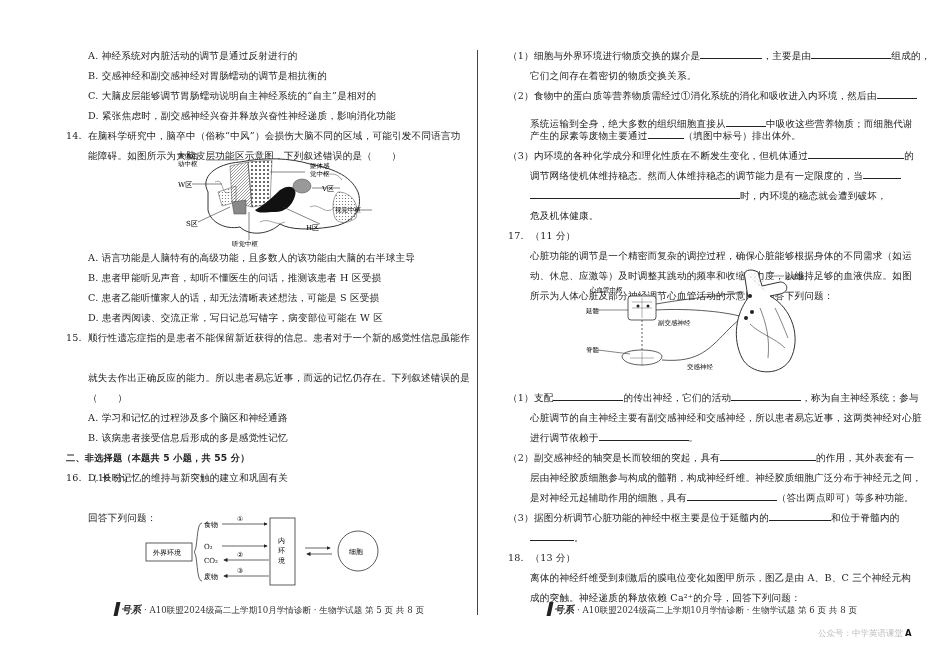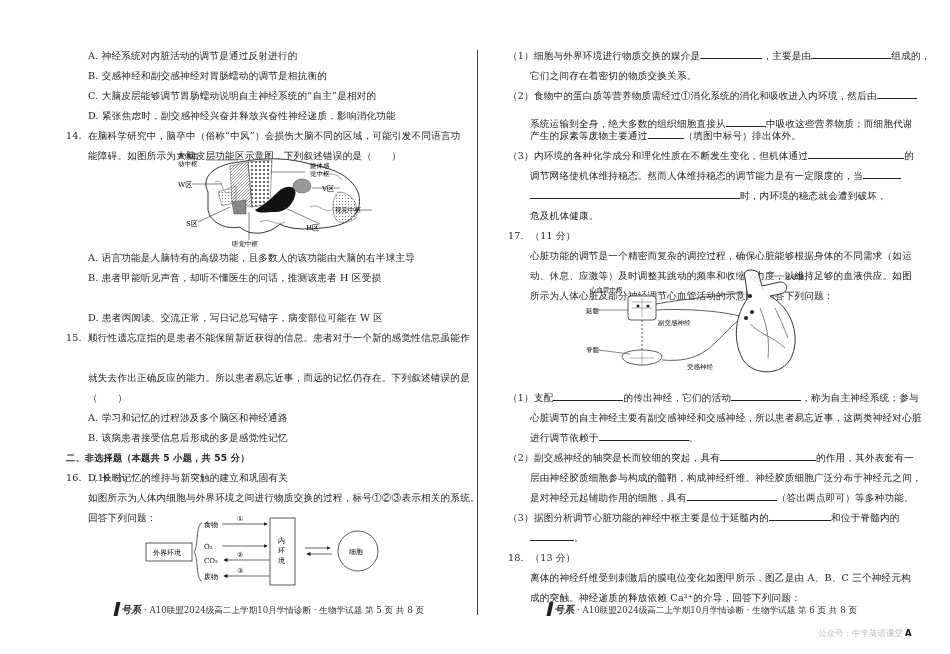--- a/index.html
+++ b/index.html
@@ -69,34 +69,34 @@
     <text x="8" y="35" font-size="7">W区</text>
     <text x="152" y="39" font-size="7">V区</text>
     <text x="16" y="74" font-size="7">S区</text>
     <text x="136" y="78" font-size="7">H区</text>
     <text x="165" y="60" font-size="6.5">视觉中枢</text>
     <text x="62" y="94" font-size="6.5">听觉中枢</text>
   </svg>
 
   <div class="line" style="left:88px;top:251px;">A.  语言功能是人脑特有的高级功能，且多数人的该功能由大脑的右半球主导</div>
   <div class="line" style="left:88px;top:271px;">B.  患者甲能听见声音，却听不懂医生的问话，推测该患者 H 区受损</div>
+  <div class="line" style="left:88px;top:291px;">C.  患者乙能听懂家人的话，却无法清晰表述想法，可能是 S 区受损</div>
   <div class="line" style="left:88px;top:311px;">D.  患者丙阅读、交流正常，写日记总写错字，病变部位可能在 W 区</div>
 
   <div class="line" style="left:66px;top:331px;">15.</div>
   <div class="line" style="left:88px;top:331px;">顺行性遗忘症指的是患者不能保留新近获得的信息。患者对于一个新的感觉性信息虽能作</div>
   <div class="line" style="left:88px;top:371px;">就失去作出正确反应的能力。所以患者易忘近事，而远的记忆仍存在。下列叙述错误的是</div>
   <div class="line" style="left:88px;top:391px;">（　　）</div>
   <div class="line" style="left:88px;top:411px;">A.  学习和记忆的过程涉及多个脑区和神经通路</div>
   <div class="line" style="left:88px;top:431px;">B.  该病患者接受信息后形成的多是感觉性记忆</div>
   <div class="line" style="left:88px;top:471px;">D.  长时记忆的维持与新突触的建立和巩固有关</div>
 
   <div class="line bold" style="left:66px;top:451px;">二、非选择题（本题共 5 小题，共 55 分）</div>
   <div class="line" style="left:66px;top:471px;">16.</div>
   <div class="line" style="left:88px;top:471px;">（10 分）</div>
-  <div class="line" style="left:88px;top:491px;">如图所示为人体内细胞与外界环境之间进行物质交换的过程，标号①②③表示相关的系统。</div>
   <div class="line" style="left:88px;top:511px;">回答下列问题：</div>
 
   <svg class="fig" style="left:140px;top:513px;" width="260" height="75" viewBox="0 0 260 75">
     <defs>
       <marker id="arr" markerWidth="6" markerHeight="6" refX="5" refY="3" orient="auto">
           <path d="M0,0 L6,3 L0,6 Z" fill="#222"></path>
         </marker>
     </defs>
     <rect x="6" y="30" width="46" height="18" fill="#fff" stroke="#333" stroke-width="0.8"></rect>
     <text x="13" y="42" font-size="7">外界环境</text>

